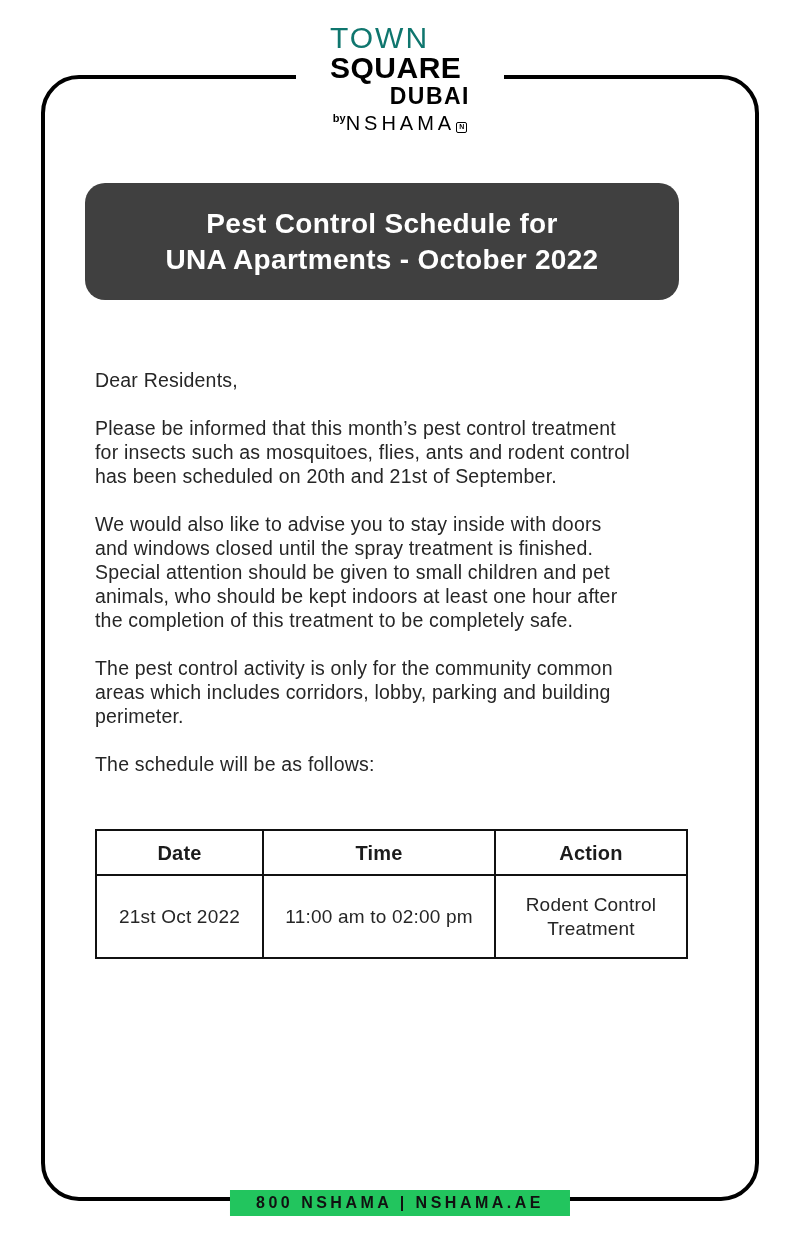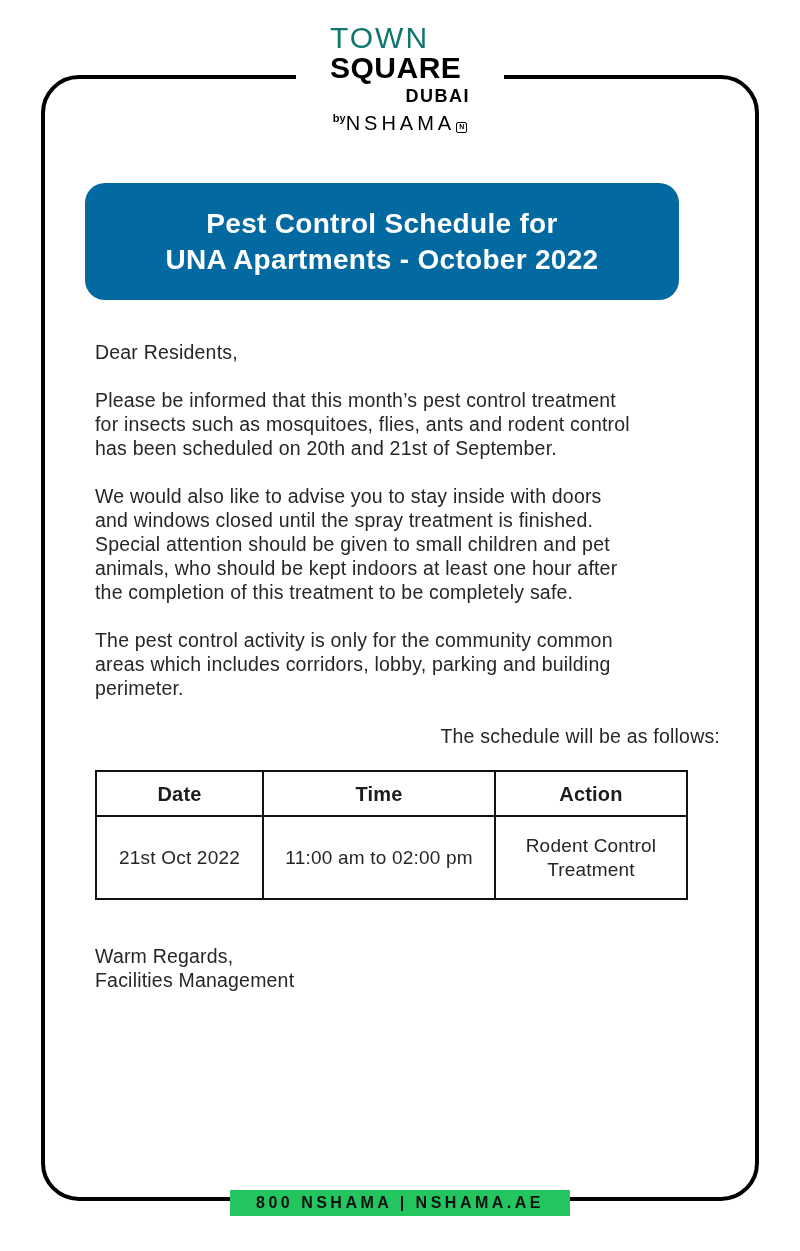--- a/index.html
+++ b/index.html
@@ -35,21 +35,21 @@
   .logo-inner { width:140px; margin:0 auto; }
   .logo-town {
     font-size:30px; font-weight:400; color:#0f766e;
     letter-spacing:2px; text-align:left; line-height:28px;
   }
   .logo-square {
     font-size:30px; font-weight:700; color:#000;
     letter-spacing:0.5px; text-align:left; line-height:32px;
   }
   .logo-dubai {
-    font-size:18px; font-weight:700; color:#000;
+    font-size:23px; font-weight:700; color:#000;
     letter-spacing:1.5px; text-align:right; line-height:24px;
   }
   .logo-byline {
     margin-top:4px; white-space:nowrap; color:#000;
     text-align:center;
   }
   .logo-by {
     font-size:11px; font-weight:700; vertical-align:8px; letter-spacing:0;
   }
   .logo-brand {
@@ -62,44 +62,44 @@
     border-radius:2px;
     font-size:7px; font-weight:700; line-height:8px;
     text-align:center; vertical-align:1px; margin-left:1px;
   }
 
   
   .banner {
     position:absolute;
     left:85px; top:183px;
     width:594px; height:117px;
-    background:#0369a1;
+    background:#404040;
     border-radius:20px;
     display:flex; align-items:center; justify-content:center;
   }
   .banner h1 {
     color:#ffffff;
     font-size:28px; font-weight:700;
     line-height:36px; letter-spacing:0.3px;
     text-align:center;
     white-space:pre-line;
   }
 
   
   .letter {
     position:absolute;
-    left:95px; top:340px;
+    left:95px; top:368px;
     width:625px;
     font-size:19.5px; line-height:24px; letter-spacing:0.2px;
     color:#262626;
   }
   .letter p { white-space:pre-line; }
   .salutation { margin-bottom:24px; }
   .para { margin-bottom:24px; }
-  .schedule-intro { margin-bottom:22px;text-align:right; }
+  .schedule-intro { margin-bottom:53px; }
 
   
   table.schedule {
     border-collapse:collapse;
     margin-bottom:44px;
     table-layout:fixed;
   }
   table.schedule th, table.schedule td {
     border:2px solid #111111;
     text-align:center; vertical-align:middle;
@@ -189,17 +189,15 @@
     <tbody>
       <tr class="row-2">
         <td>21st Oct 2022</td>
         <td>11:00 am to 02:00 pm</td>
         <td>Rodent Control
 Treatment</td>
       </tr>
     </tbody>
   </table>
 
-  <p class="signature">Warm Regards,
-Facilities Management</p>
 </main>
 
 <footer class="footer-label">800 NSHAMA | NSHAMA.AE</footer>
 
 </body></html>

